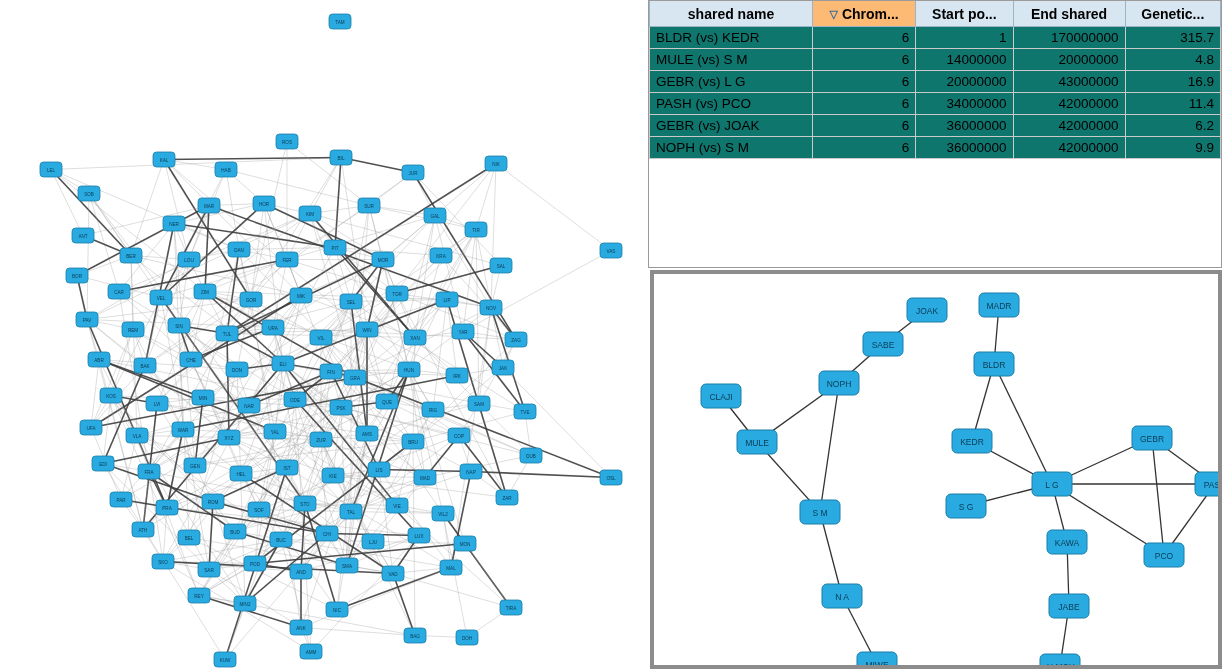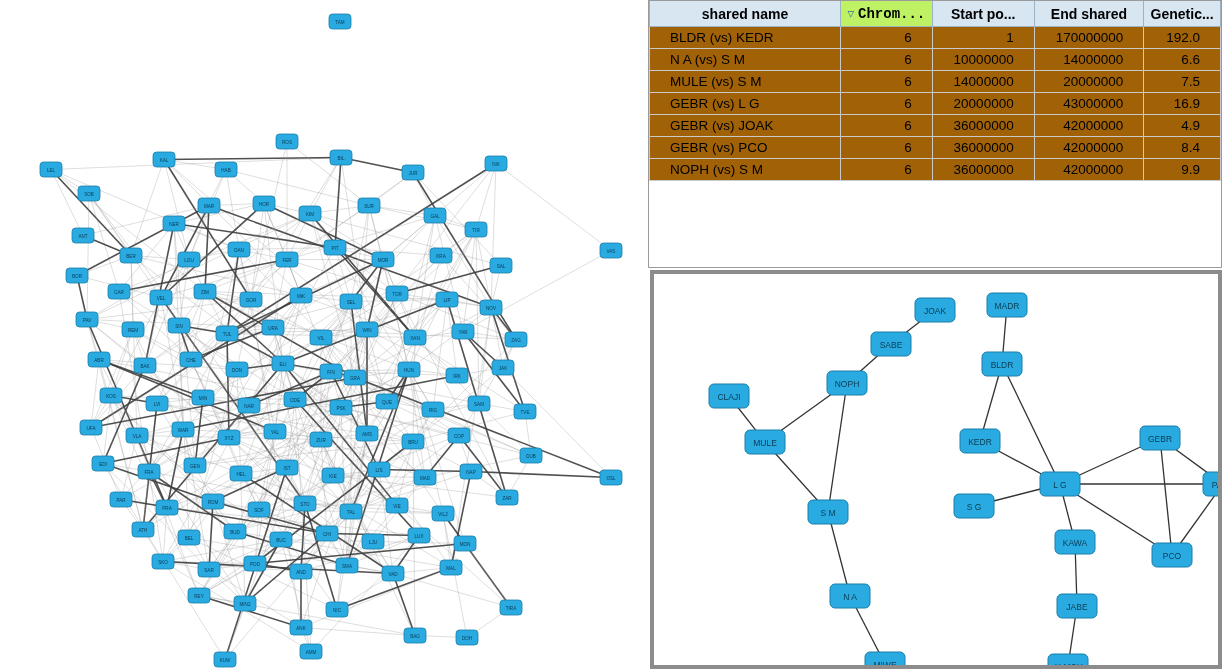--- a/index.html
+++ b/index.html
@@ -49,29 +49,28 @@
     border: 1px solid #9cb3c6;
     border-top: none;
     height: 25px;
     font-weight: bold;
     font-size: 14px;
     padding: 0 6px;
     text-align: center;
     white-space: nowrap;
   }
   table.data-table th.sorted-col {
-    background: #bef264;
-    font-family: Liberation Mono, monospace;
+    background: #fdba74;
   }
   table.data-table td {
     border: 1px solid #c9c9c9;
     height: 21px;
-    padding: 0 20px;
+    padding: 0 6px;
     white-space: nowrap;
-    background: #a16207;
+    background: #0f766e;
   }
   td.c-name  { text-align: left;  width: 150px; }
   td.c-num   { text-align: right; }
   th .filter-icon {
     display: inline-block;
     margin-right: 4px;
     font-size: 11px;
     color: #3b6e9c;
     vertical-align: middle;
   }
@@ -80,21 +79,20 @@
   #small-network {
     position: absolute;
     left: 650px;
     top: 270px;
     width: 572px;
     height: 399px;
     background: #ffffff;
     border: 4px solid #8c8c8c;
     box-sizing: border-box;
     overflow: hidden;
-    padding-left: 8px;
   }
   #small-network svg { display: block; }
 
   
 </style>
 </head>
 <body>
 
 <div id="big-network">
   <svg id="big-svg" width="645" height="669">
@@ -1174,56 +1172,49 @@
         <th><span>End shared</span></th>
         <th><span>Genetic...</span></th>
       </tr>
     </thead>
     <tbody id="table-body">
         <tr>
           <td class="c-name">BLDR (vs) KEDR</td>
           <td class="c-num">6</td>
           <td class="c-num">1</td>
           <td class="c-num">170000000</td>
-          <td class="c-num">192.0</td>
-        </tr>
-        <tr>
-          <td class="c-name">N A (vs) S M</td>
-          <td class="c-num">6</td>
-          <td class="c-num">10000000</td>
-          <td class="c-num">14000000</td>
-          <td class="c-num">6.6</td>
+          <td class="c-num">315.7</td>
         </tr>
         <tr>
           <td class="c-name">MULE (vs) S M</td>
           <td class="c-num">6</td>
           <td class="c-num">14000000</td>
           <td class="c-num">20000000</td>
-          <td class="c-num">7.5</td>
+          <td class="c-num">4.8</td>
         </tr>
         <tr>
           <td class="c-name">GEBR (vs) L G</td>
           <td class="c-num">6</td>
           <td class="c-num">20000000</td>
           <td class="c-num">43000000</td>
           <td class="c-num">16.9</td>
         </tr>
         <tr>
+          <td class="c-name">PASH (vs) PCO</td>
+          <td class="c-num">6</td>
+          <td class="c-num">34000000</td>
+          <td class="c-num">42000000</td>
+          <td class="c-num">11.4</td>
+        </tr>
+        <tr>
           <td class="c-name">GEBR (vs) JOAK</td>
           <td class="c-num">6</td>
           <td class="c-num">36000000</td>
           <td class="c-num">42000000</td>
-          <td class="c-num">4.9</td>
-        </tr>
-        <tr>
-          <td class="c-name">GEBR (vs) PCO</td>
-          <td class="c-num">6</td>
-          <td class="c-num">36000000</td>
-          <td class="c-num">42000000</td>
-          <td class="c-num">8.4</td>
+          <td class="c-num">6.2</td>
         </tr>
         <tr>
           <td class="c-name">NOPH (vs) S M</td>
           <td class="c-num">6</td>
           <td class="c-num">36000000</td>
           <td class="c-num">42000000</td>
           <td class="c-num">9.9</td>
         </tr>
       </tbody>
   </table>

